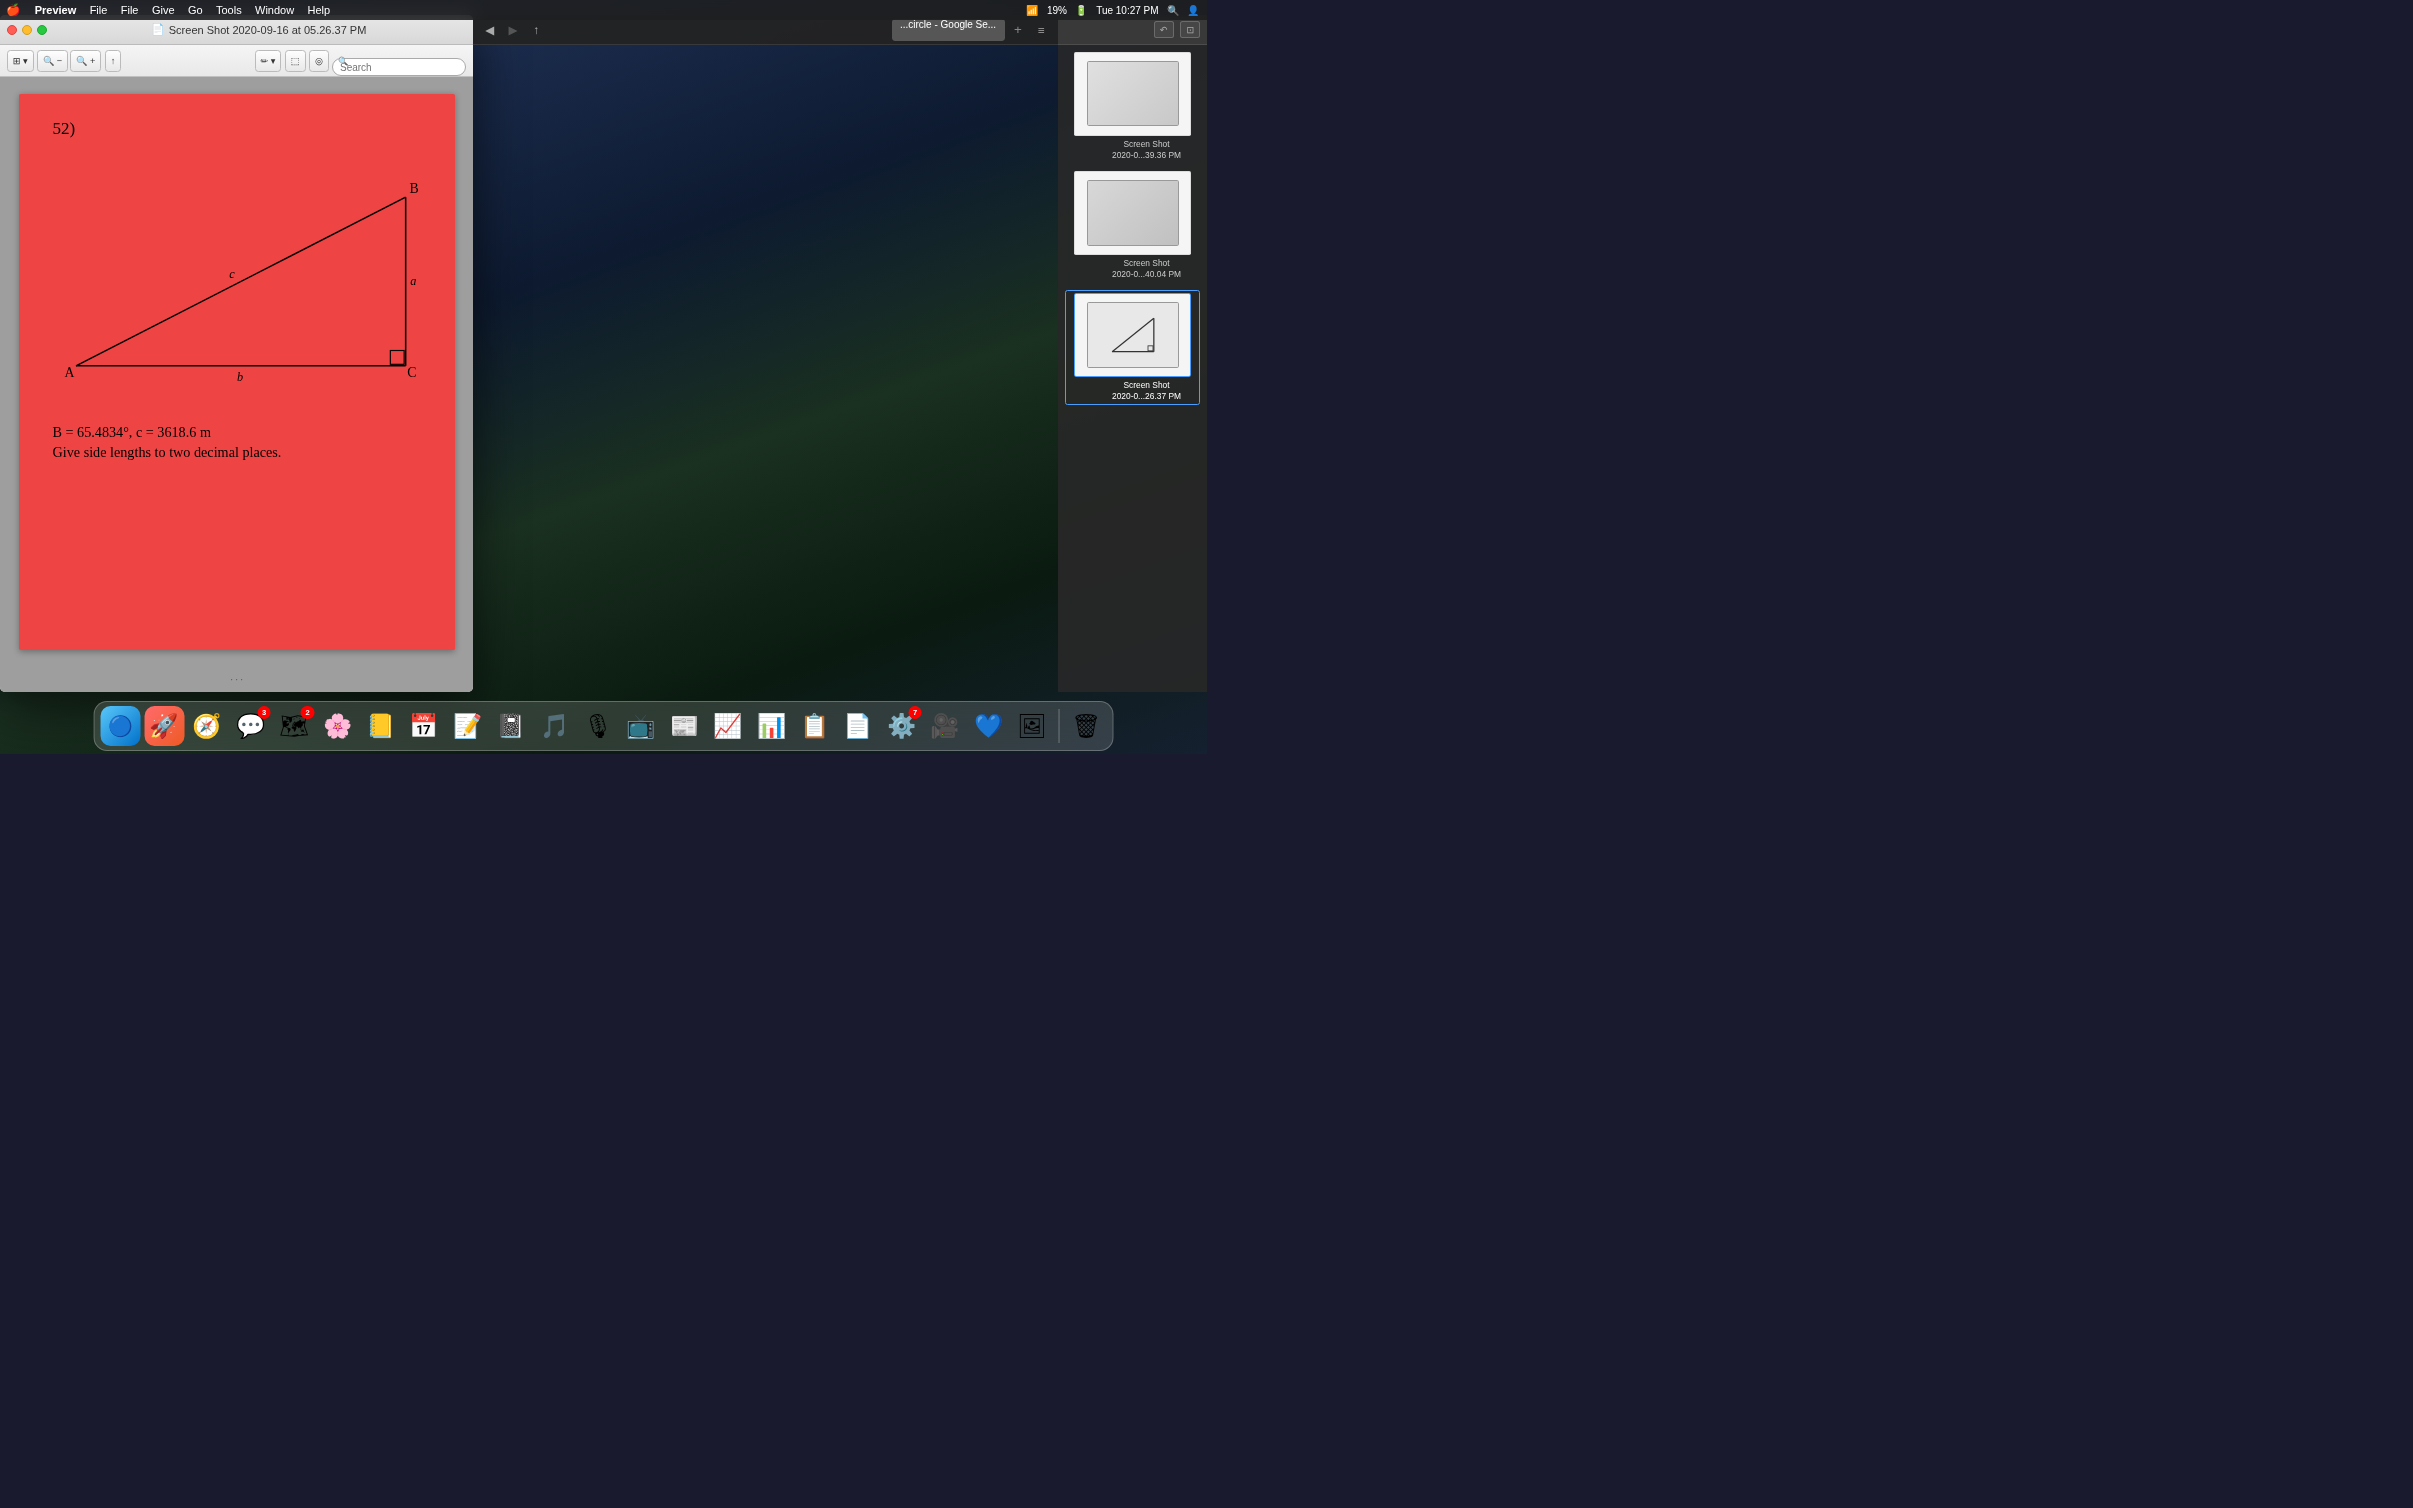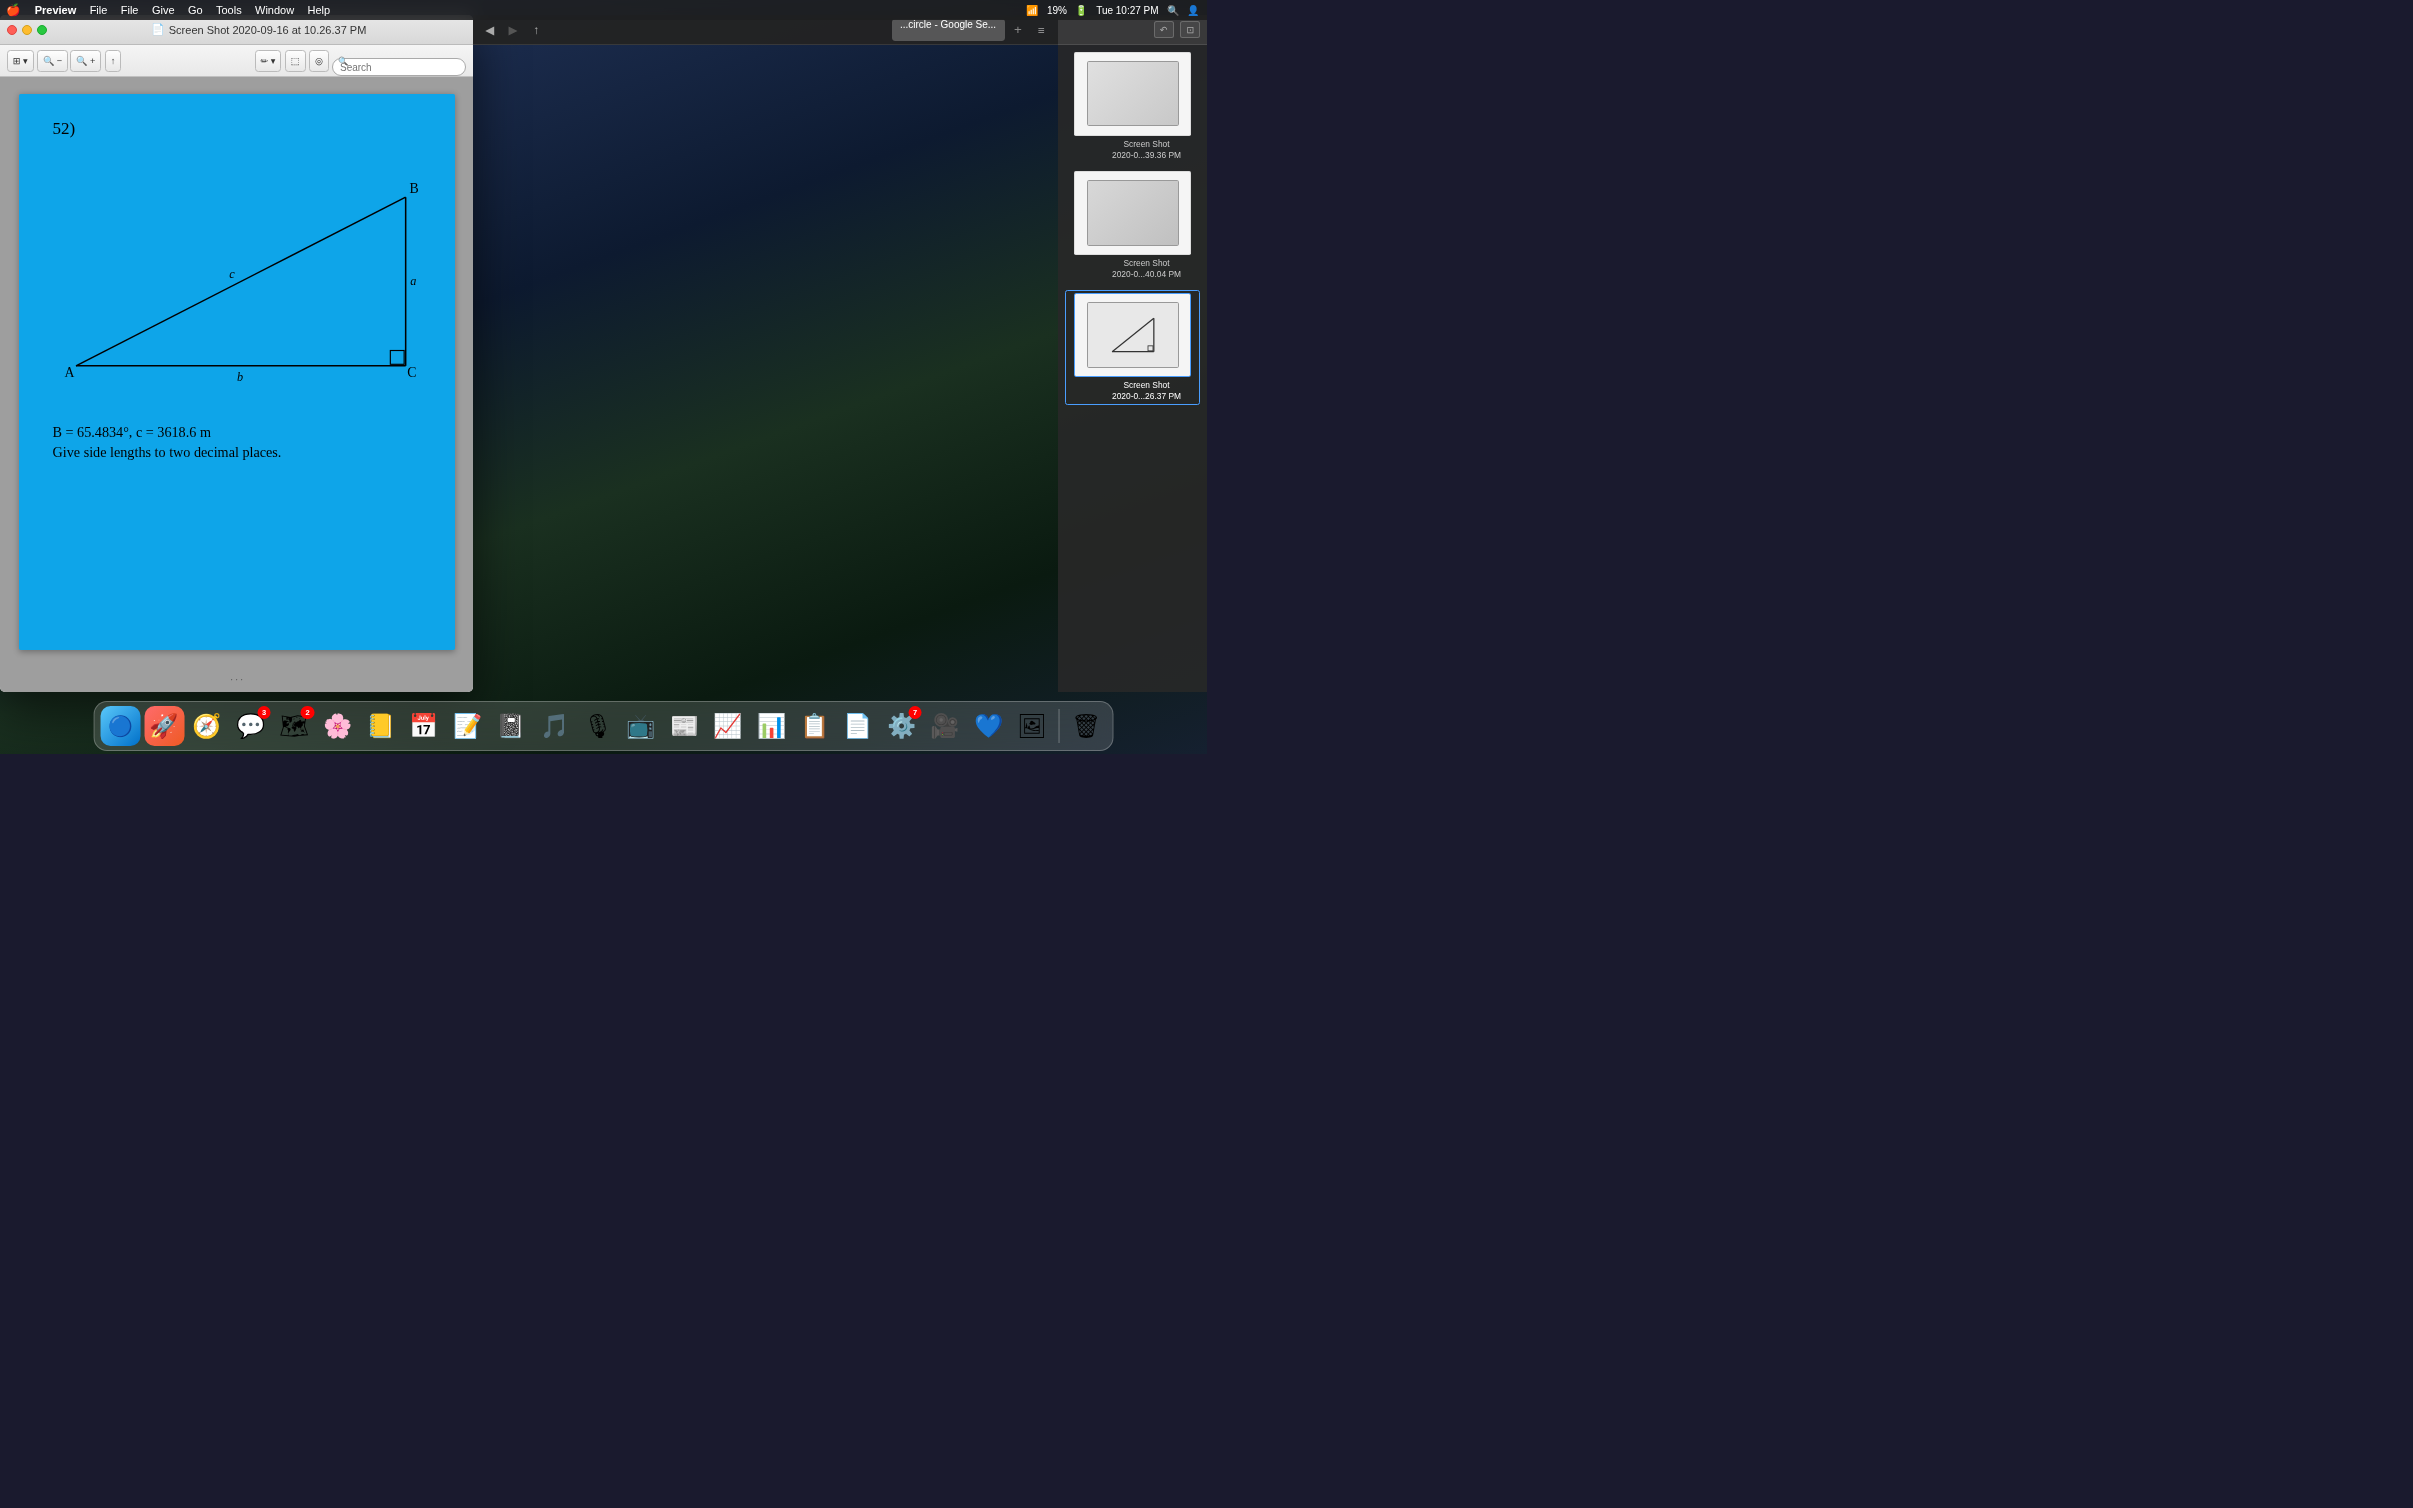--- a/index.html
+++ b/index.html
@@ -176,21 +176,21 @@
     .document-area {
       flex: 1;
       background: #9e9e9e;
       display: flex;
       justify-content: center;
       padding: 17px 17px;
       overflow-y: auto;
     }
 
     .document-page {
-      background: #0ea5e9;
+      background: #ef4444;
       width: 100%;
       max-width: 436px;
       min-height: 545px;
       border-radius: 1.7px;
       box-shadow: 0 1.7px 6.7px rgba(0,0,0,0.3);
       padding: 25px 34px;
       position: relative;
     }
 
     .problem-number {
@@ -451,21 +451,21 @@
 </div>
 
 <div class="preview-window">
 
   <div class="window-titlebar">
     <div class="traffic-light tl-close"></div>
     <div class="traffic-light tl-min"></div>
     <div class="traffic-light tl-max"></div>
     <div class="window-title">
       <span>📄</span>
-      <span>Screen Shot 2020-09-16 at 10.26.37 PM</span>
+      <span>Screen Shot 2020-09-16 at 05.26.37 PM</span>
     </div>
   </div>
 
   <div class="window-toolbar">
     <div class="toolbar-btn">
       <span>⊞</span>
       <span>▾</span>
     </div>
     <div class="toolbar-group">
       <div class="toolbar-btn">

